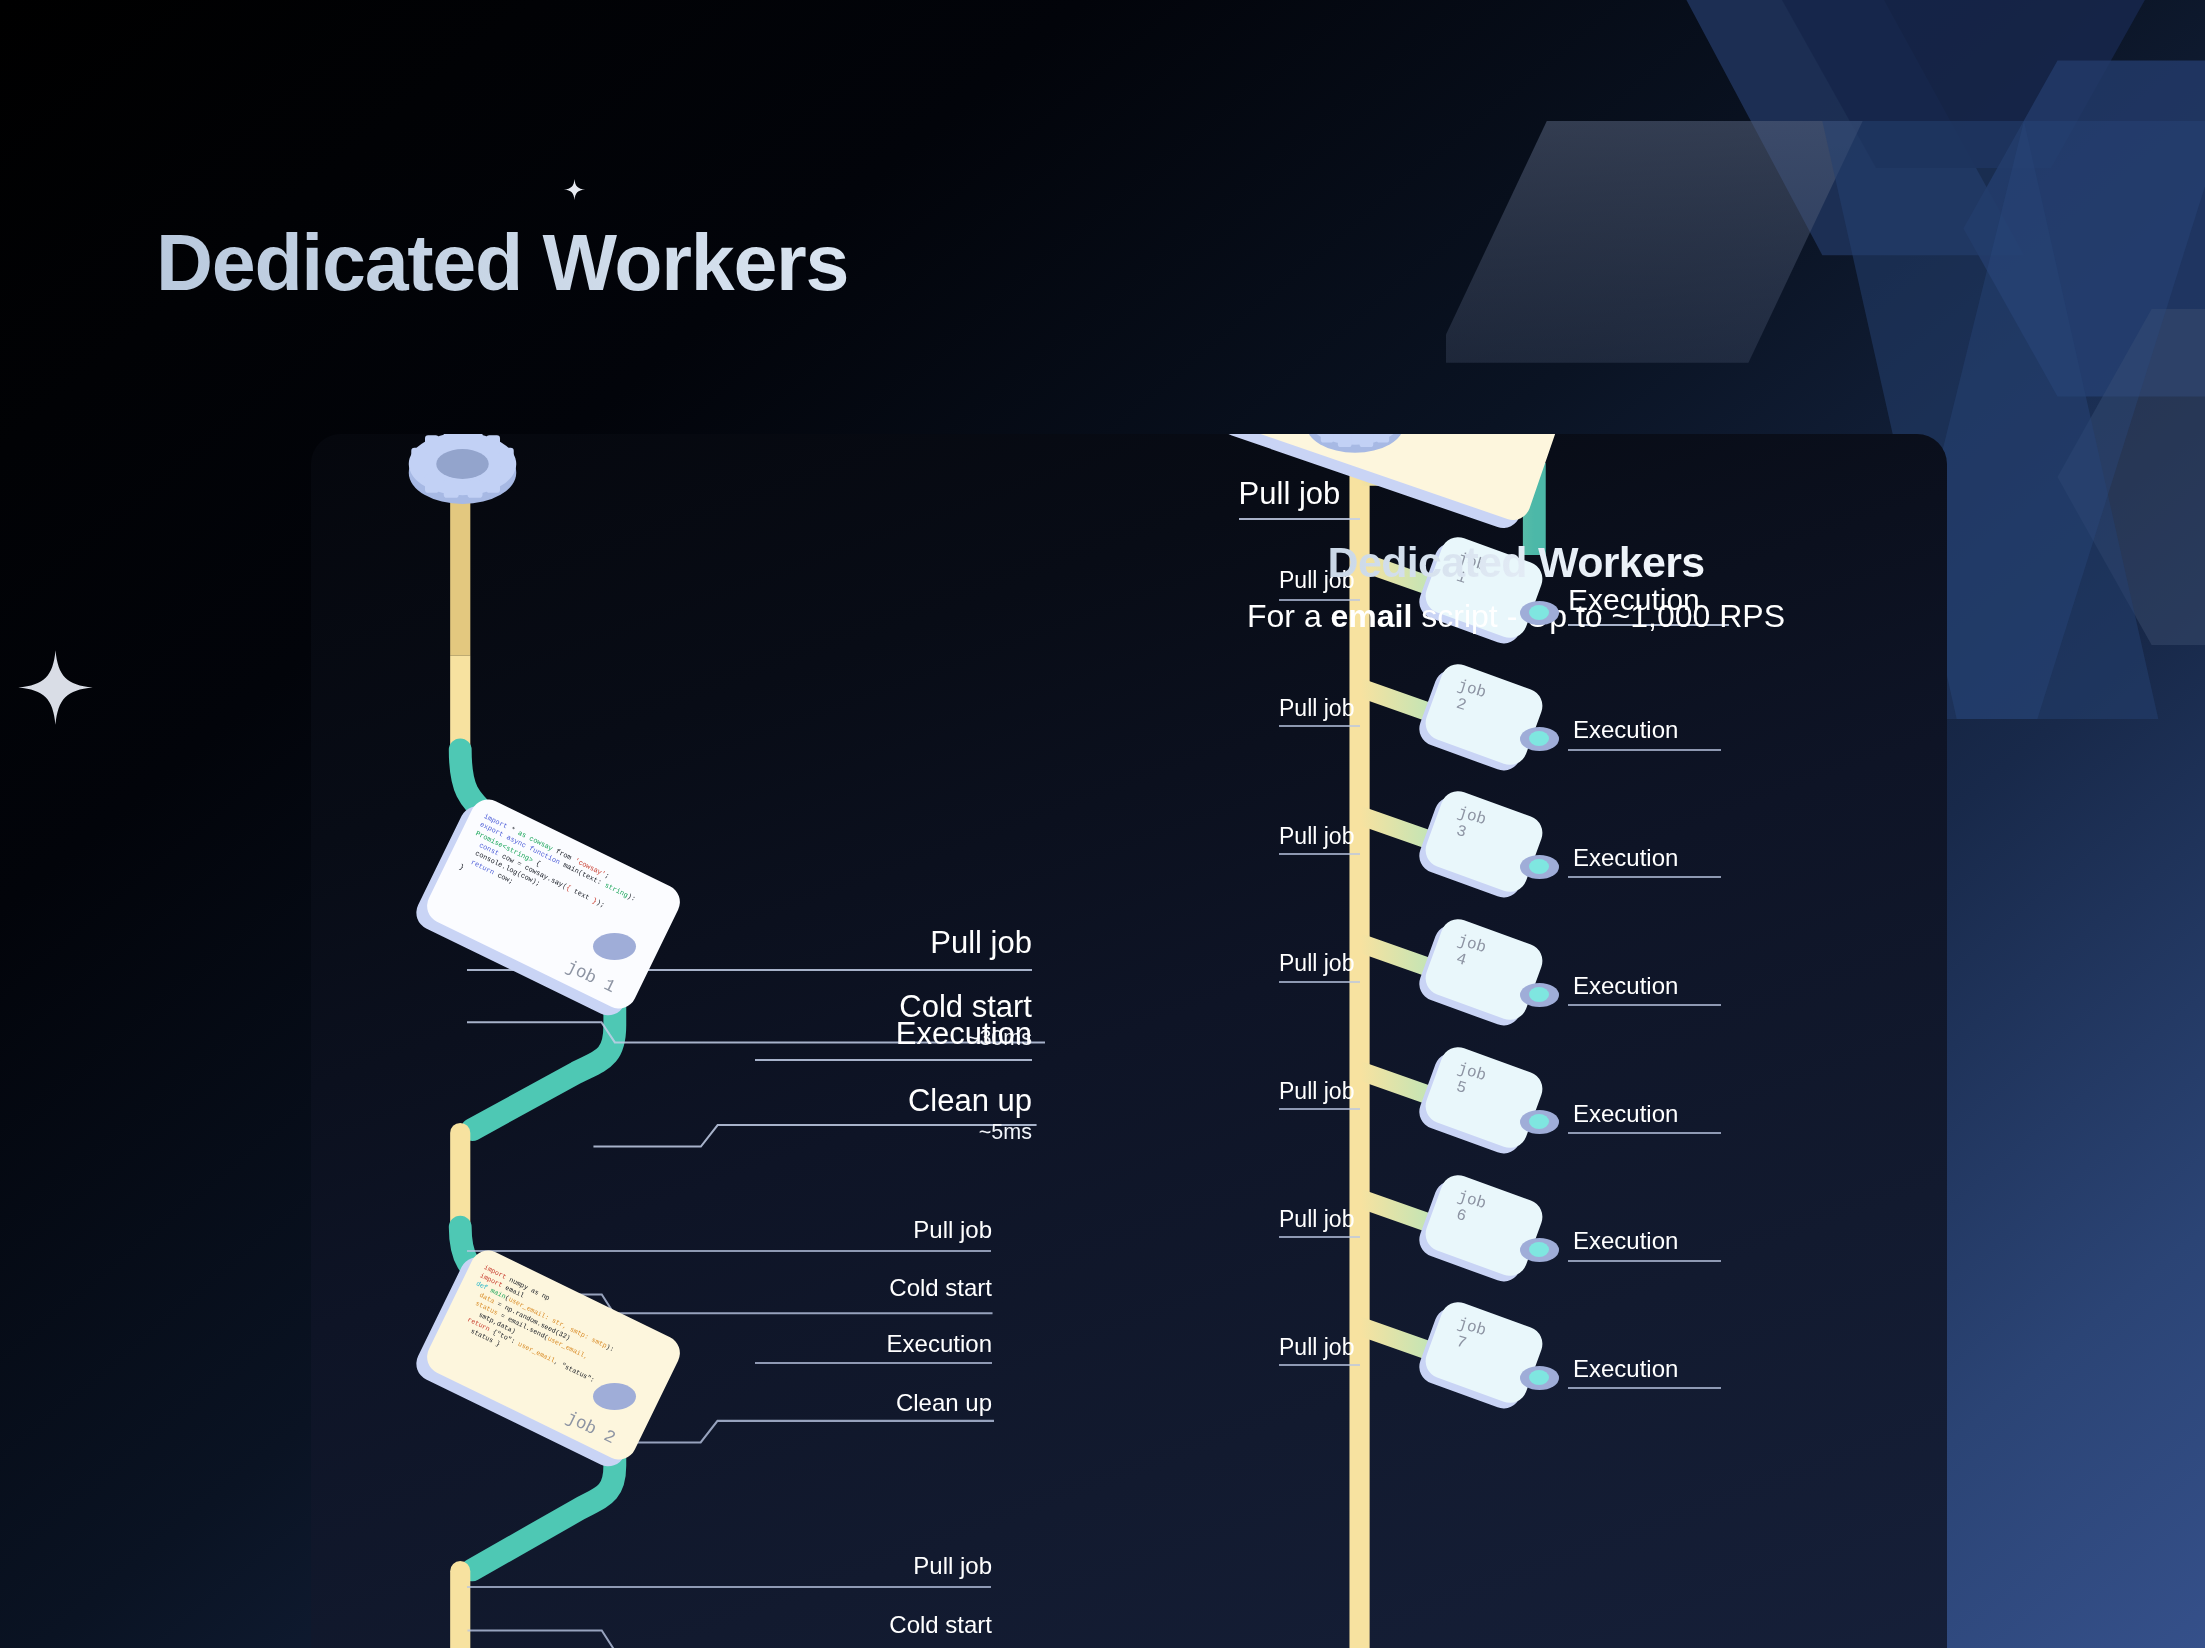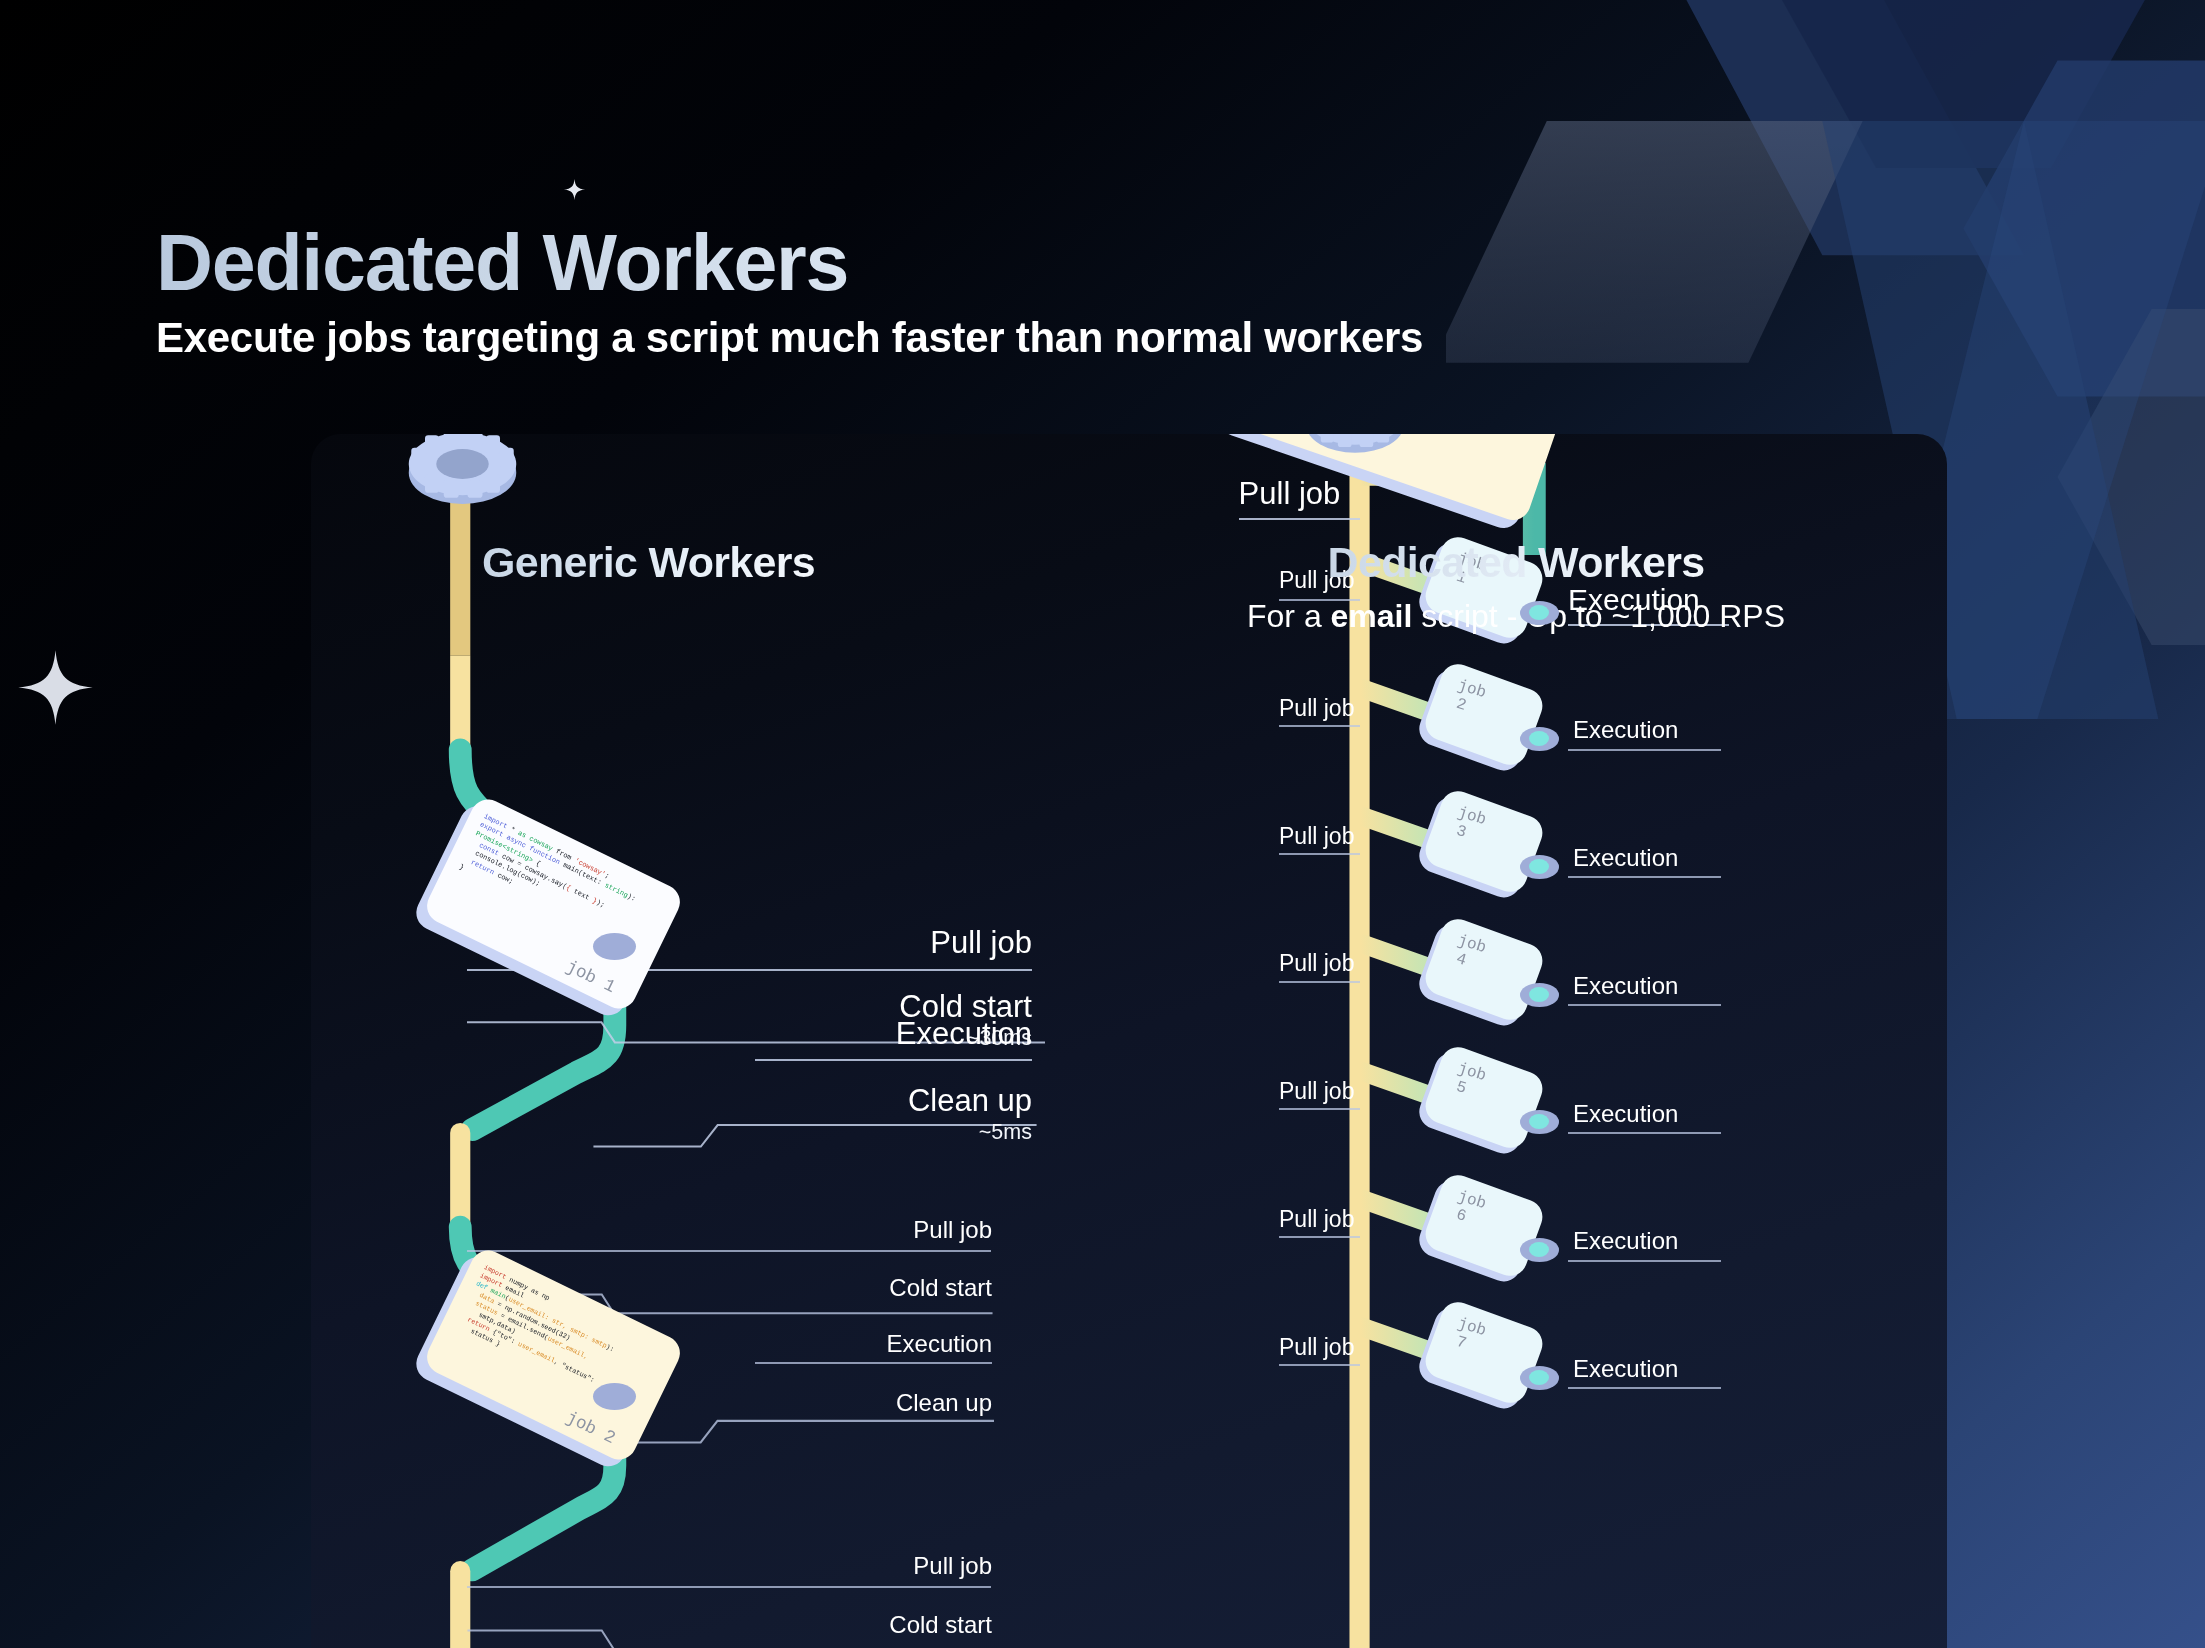--- a/index.html
+++ b/index.html
@@ -479,25 +479,23 @@
     <div class="rule dim" style="left:316px;top:953px;width:153px;"></div>
     <div class="lbl" style="left:321px;top:921px;font-size:24px;">
       <span class="t">Execution</span>
     </div>
 
   </div>
 </div>
 
 <div id="header">
   <div id="page-title">Dedicated Workers</div>
-  <div id="page-subtitle">Execute jobs targeting a script much faster than normal workers</div>
 </div>
 
 <div class="col-head" id="col-head-generic">
-  <h2>Generic Workers</h2>
 </div>
 <div class="col-head" id="col-head-dedicated">
   <h2>Dedicated Workers</h2>
   <p>
     <span>For a </span><b>email</b><span> script - Up to ~1,000 RPS</span>
   </p>
 </div>
 
 
 </body></html>

